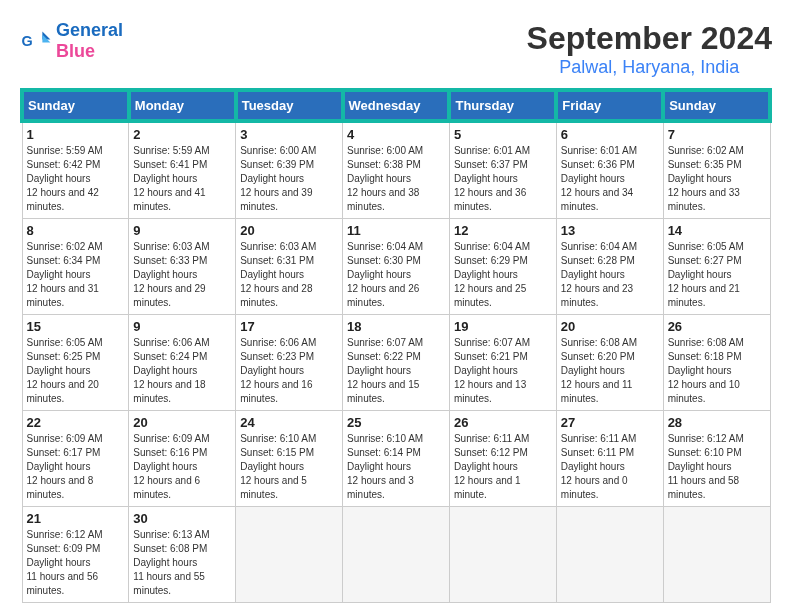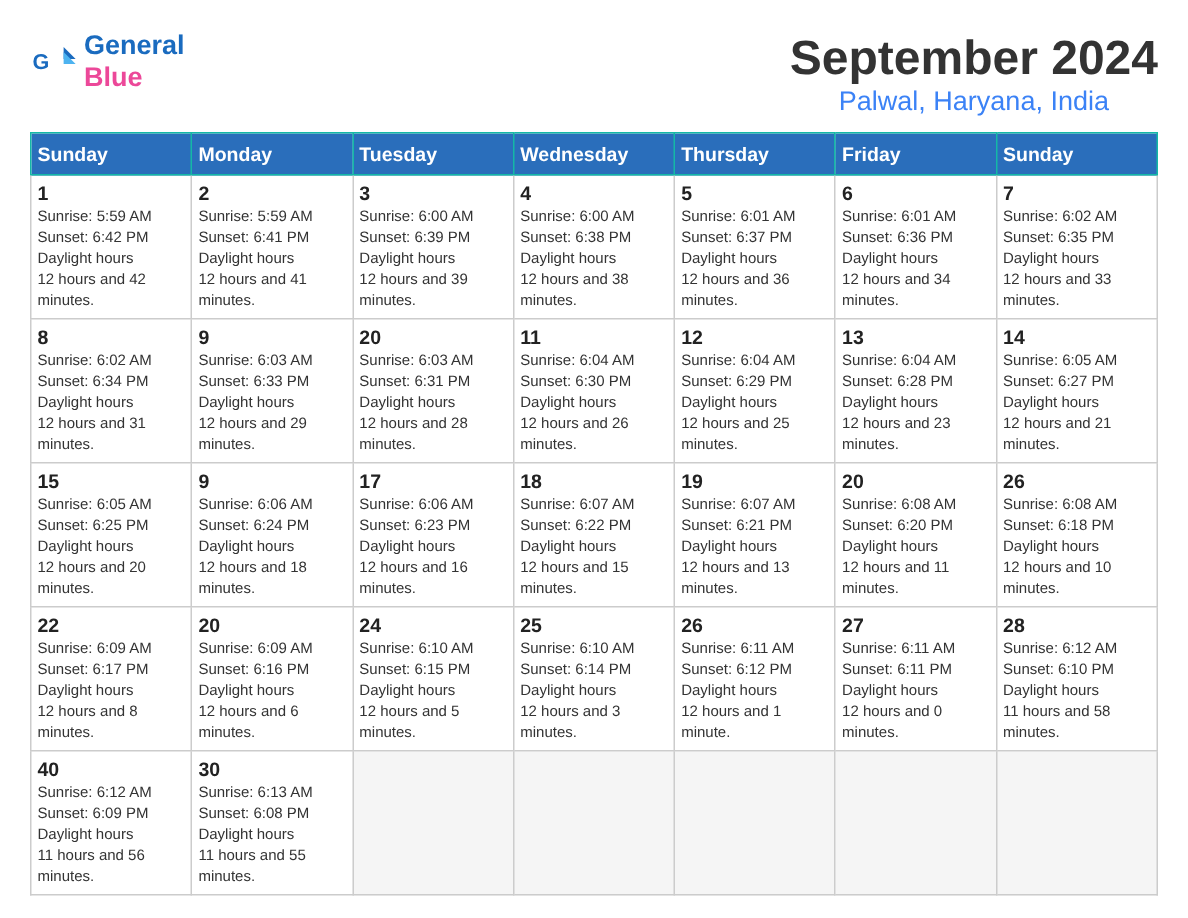--- a/index.html
+++ b/index.html
@@ -42,21 +42,21 @@
       border-collapse: collapse;
       font-size: 11px;
     }
     thead tr th {
       background-color: #2a6ebb;
       color: #fff;
       padding: 6px 4px;
       text-align: left;
       font-size: 13px;
       font-weight: bold;
-      border: 1px solid #14b8a6;
+      border: 4px solid #14b8a6;
     }
     tbody tr td {
       border: 1px solid #ccc;
       vertical-align: top;
       padding: 4px;
       height: 85px;
       width: 107px;
     }
     tbody tr td.empty {
       background: #f5f5f5;
@@ -363,21 +363,21 @@
         <div class="day-info">
           Sunrise: 6:12 AM<br>
           Sunset: 6:10 PM<br>
           Daylight hours<br>
           11 hours and 58 minutes.
         </div>
       </td>
       </tr>
       <tr>
         <td>
-        <span class="day-num">40</span>
+        <span class="day-num">21</span>
         <div class="day-info">
           Sunrise: 6:12 AM<br>
           Sunset: 6:09 PM<br>
           Daylight hours<br>
           11 hours and 56 minutes.
         </div>
       </td>
         <td>
         <span class="day-num">30</span>
         <div class="day-info">

